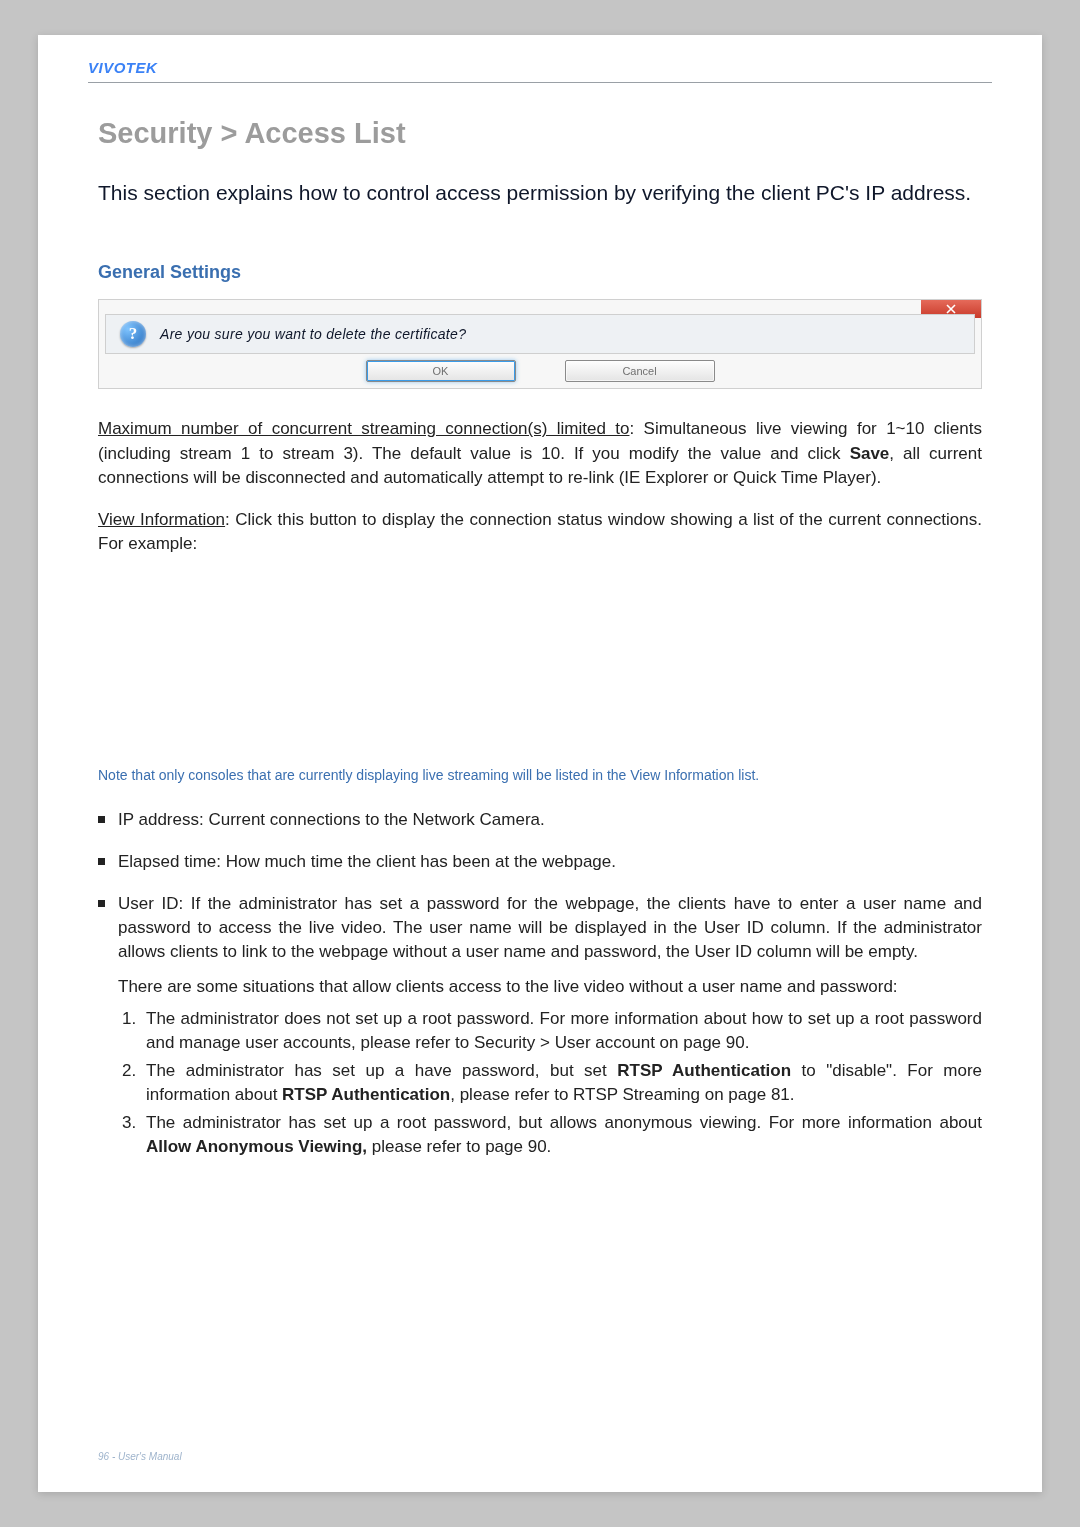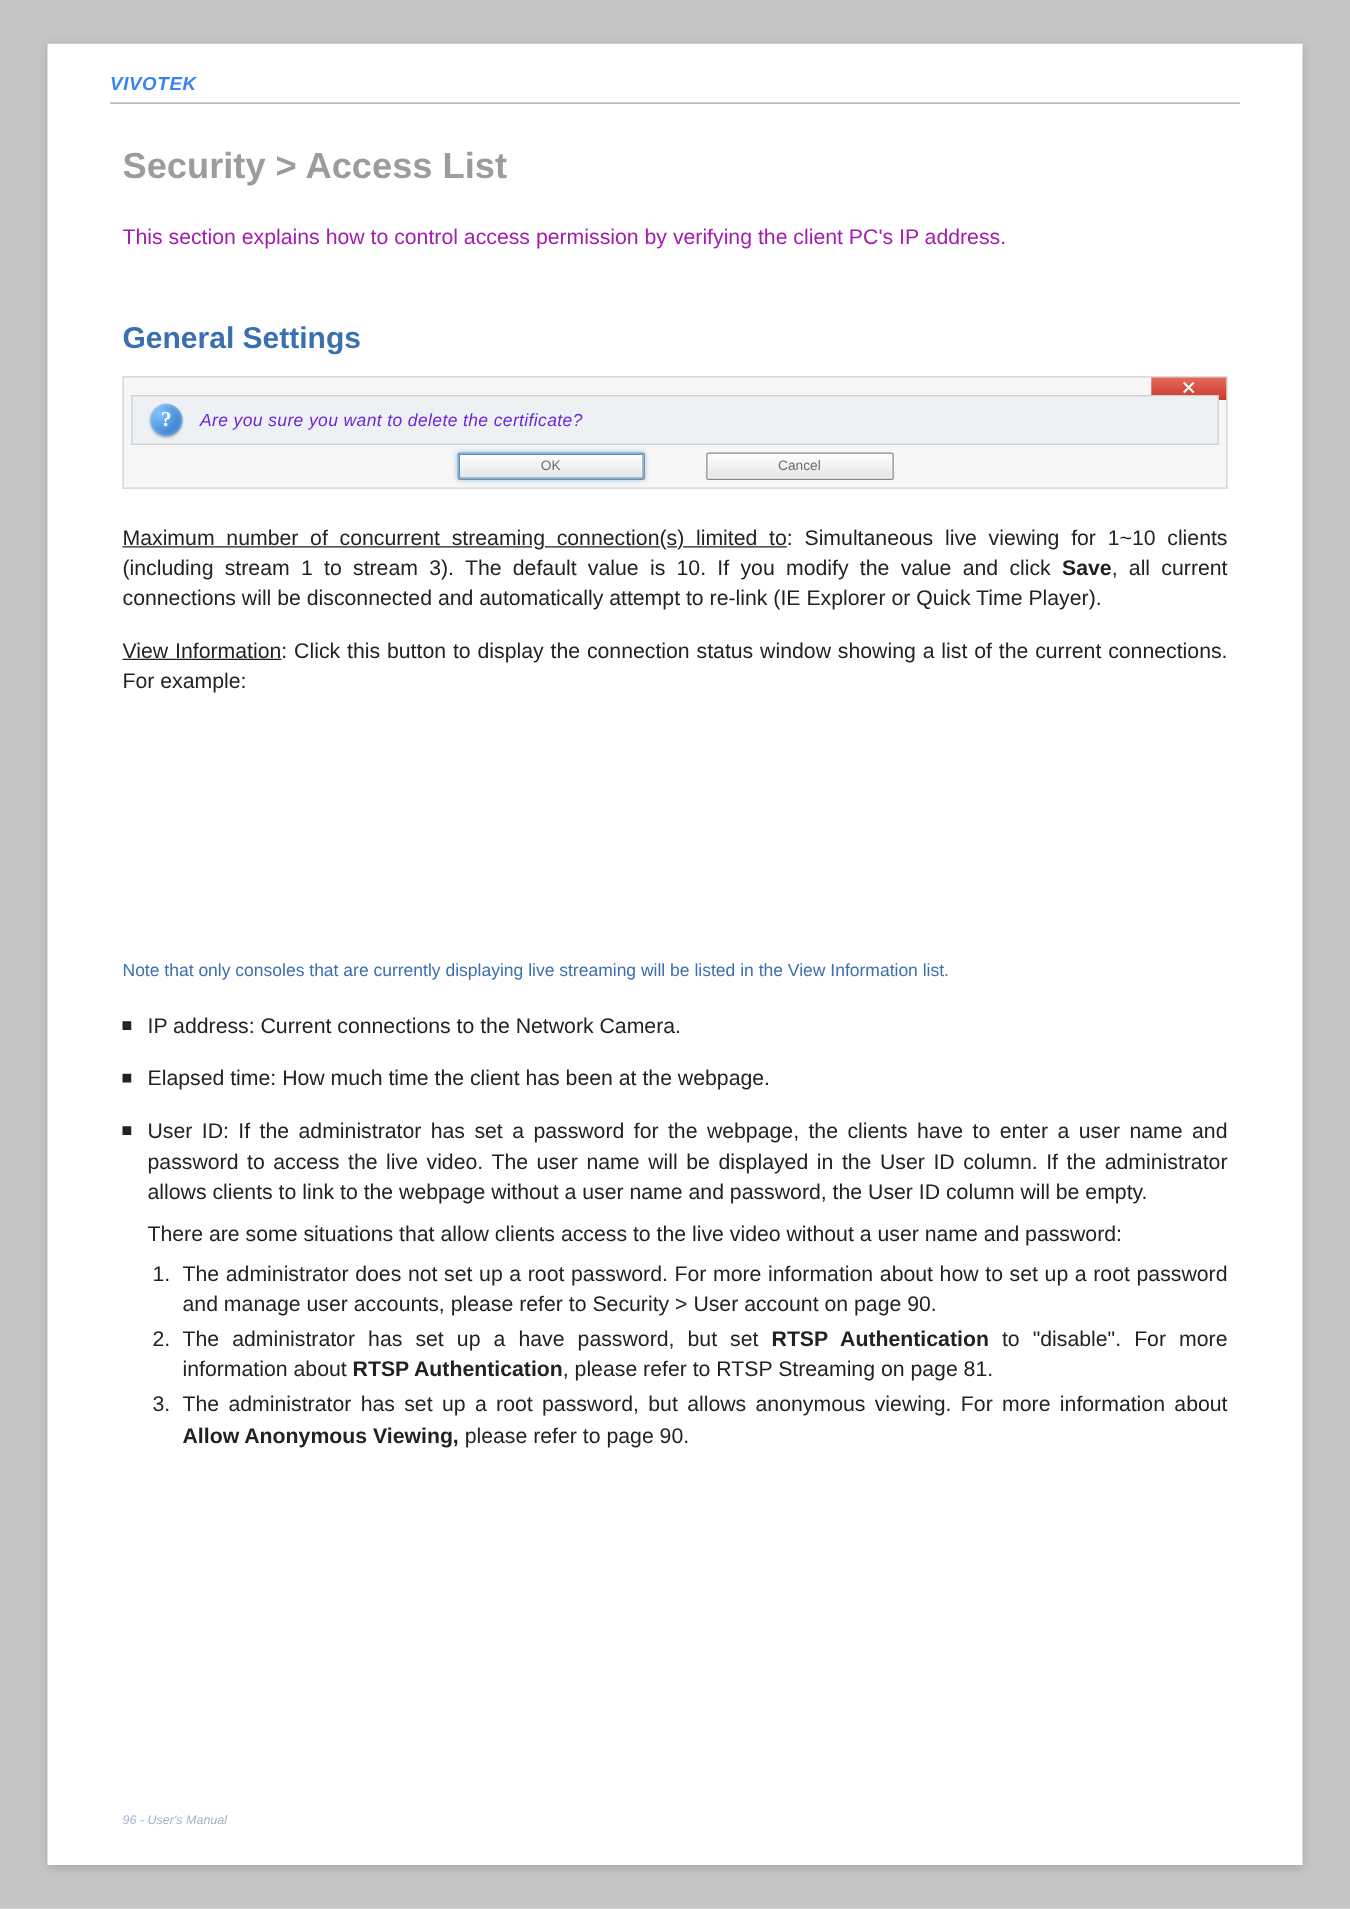--- a/index.html
+++ b/index.html
@@ -37,29 +37,29 @@
   .content {
     padding: 26px 60px 0 60px;
   }
   h1.breadcrumb {
     color: #9c9c9c;
     font-size: 29px;
     font-weight: bold;
     margin-bottom: 28px;
   }
   .intro {
-    color: #a21caf;
-    font-size: 17px;
+    color: #0f172a;
+    font-size: 21px;
     line-height: 1.45;
     text-align: justify;
     margin-bottom: 54px;
   }
   h2.section {
     color: #3a6fb0;
-    font-size: 24px;
+    font-size: 18px;
     font-weight: bold;
     margin-bottom: 16px;
   }
   .dialog-figure {
     width: 100%;
     height: 90px;
     position: relative;
     margin-bottom: 28px;
     background: #f7f7f7;
     border: 1px solid #d0d0d0;
@@ -88,21 +88,21 @@
     padding:0 14px;
   }
   .q-icon {
     width: 26px; height: 26px; border-radius: 50%;
     background: radial-gradient(circle at 30% 30%, #7fc4ff, #1e66b8);
     display:flex; align-items:center; justify-content:center;
     color:#fff; font-weight:bold; font-family:Georgia,serif;
     box-shadow: inset 0 0 4px rgba(255,255,255,.6), 0 1px 2px rgba(0,0,0,.3);
     font-size:17px;
   }
-  .dialog-msg { color:#6d28d9; font-size:14px; font-style:italic; letter-spacing:.3px; }
+  .dialog-msg { color:#0f172a; font-size:14px; font-style:italic; letter-spacing:.3px; }
   .dialog-buttons {
     position:absolute;
     bottom:6px; left:0; right:0;
     display:flex;
     justify-content:center;
     gap:49px;
   }
   .win-btn {
     width:150px; height:22px;
     background:linear-gradient(#fefefe,#e4e4e4);

